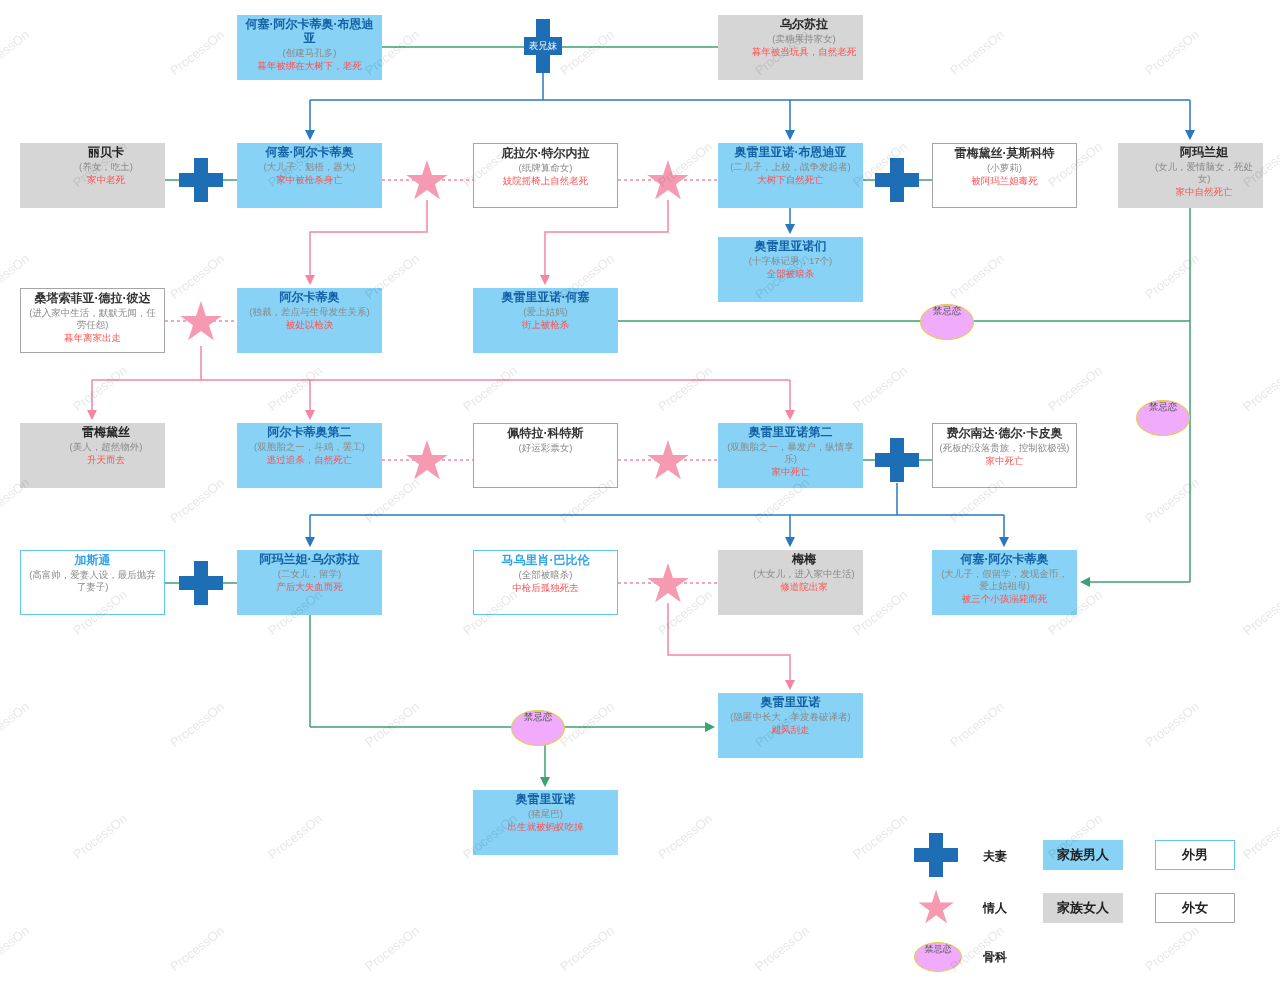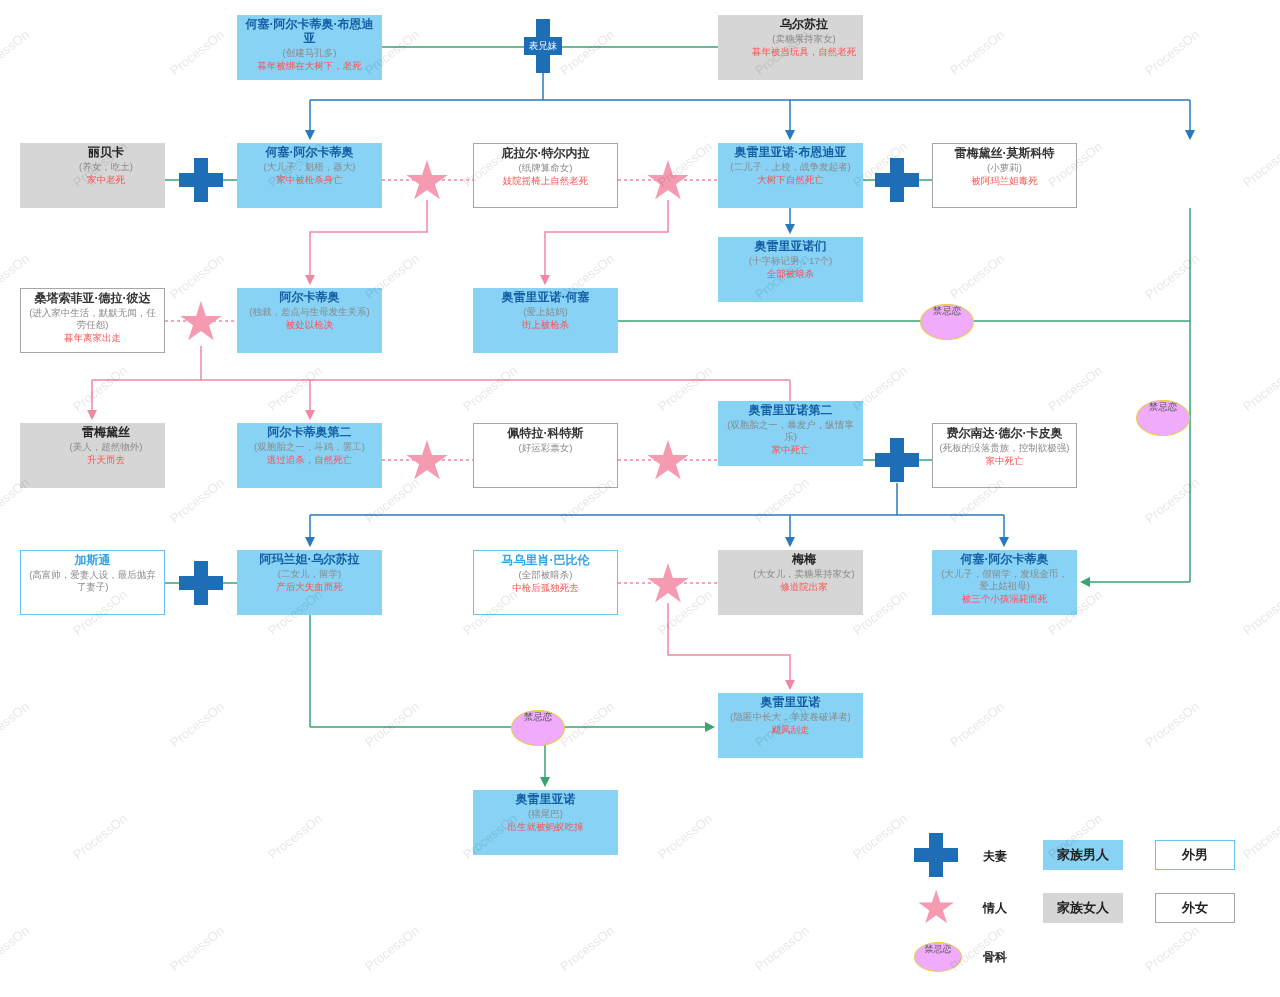--- a/index.html
+++ b/index.html
@@ -134,20 +134,25 @@
   <div class="node fm" style="left:718px;top:143px">
     <div class="t">奥雷里亚诺·布恩迪亚</div>
     <div class="s">(二儿子，上校，战争发起者)</div>
     <div class="f">大树下自然死亡</div>
   </div>
   <div class="node of" style="left:932px;top:143px">
     <div class="t">雷梅黛丝·莫斯科特</div>
     <div class="s">(小萝莉)</div>
     <div class="f">被阿玛兰妲毒死</div>
   </div>
+  <div class="node ff" style="left:1118px;top:143px">
+    <div class="t">阿玛兰妲</div>
+    <div class="s">(女儿，爱情脑女，死处女)</div>
+    <div class="f">家中自然死亡</div>
+  </div>
   <div class="node fm" style="left:718px;top:237px">
     <div class="t">奥雷里亚诺们</div>
     <div class="s">(十字标记男，17个)</div>
     <div class="f">全部被暗杀</div>
   </div>
   <div class="node of" style="left:20px;top:288px">
     <div class="t">桑塔索菲亚·德拉·彼达</div>
     <div class="s">(进入家中生活，默默无闻，任劳任怨)</div>
     <div class="f">暮年离家出走</div>
   </div>
@@ -169,21 +174,21 @@
   <div class="node fm" style="left:237px;top:423px">
     <div class="t">阿尔卡蒂奥第二</div>
     <div class="s">(双胞胎之一，斗鸡，罢工)</div>
     <div class="f">逃过追杀，自然死亡</div>
   </div>
   <div class="node of" style="left:473px;top:423px">
     <div class="t">佩特拉·科特斯</div>
     <div class="s">(好运彩票女)</div>
     <div class="f"></div>
   </div>
-  <div class="node fm" style="left:718px;top:401px">
+  <div class="node fm" style="left:718px;top:423px">
     <div class="t">奥雷里亚诺第二</div>
     <div class="s">(双胞胎之一，暴发户，纵情享乐)</div>
     <div class="f">家中死亡</div>
   </div>
   <div class="node of" style="left:932px;top:423px">
     <div class="t">费尔南达·德尔·卡皮奥</div>
     <div class="s">(死板的没落贵族，控制欲极强)</div>
     <div class="f">家中死亡</div>
   </div>
   <div class="node om" style="left:20px;top:550px">
@@ -196,21 +201,21 @@
     <div class="s">(二女儿，留学)</div>
     <div class="f">产后大失血而死</div>
   </div>
   <div class="node om" style="left:473px;top:550px">
     <div class="t">马乌里肖·巴比伦</div>
     <div class="s">(全部被暗杀)</div>
     <div class="f">中枪后孤独死去</div>
   </div>
   <div class="node ff" style="left:718px;top:550px">
     <div class="t">梅梅</div>
-    <div class="s">(大女儿，卖糖果持家女)</div>
+    <div class="s">(大女儿，进入家中生活)</div>
     <div class="f">修道院出家</div>
   </div>
   <div class="node fm" style="left:932px;top:550px">
     <div class="t">何塞·阿尔卡蒂奥</div>
     <div class="s">(大儿子，假留学，发现金币，爱上姑祖母)</div>
     <div class="f">被三个小孩溺毙而死</div>
   </div>
   <div class="node fm" style="left:718px;top:693px">
     <div class="t">奥雷里亚诺</div>
     <div class="s">(隐匿中长大，羊皮卷破译者)</div>

